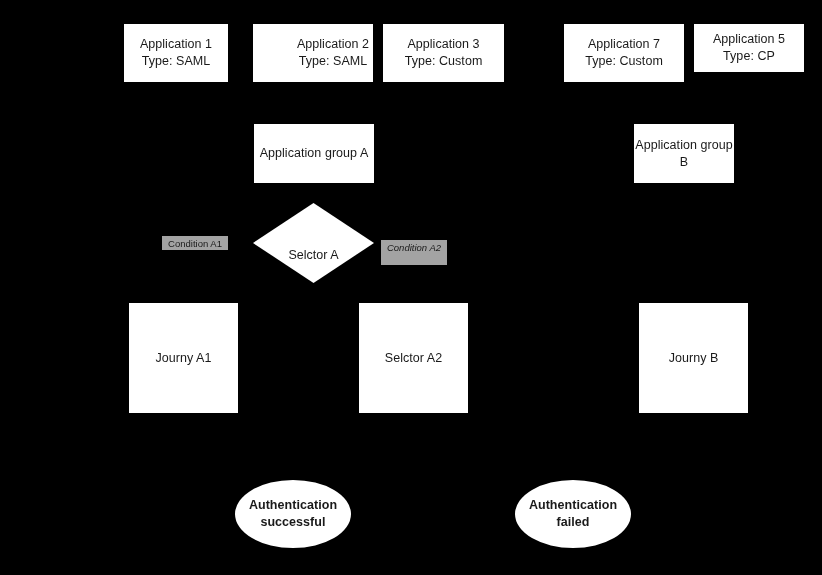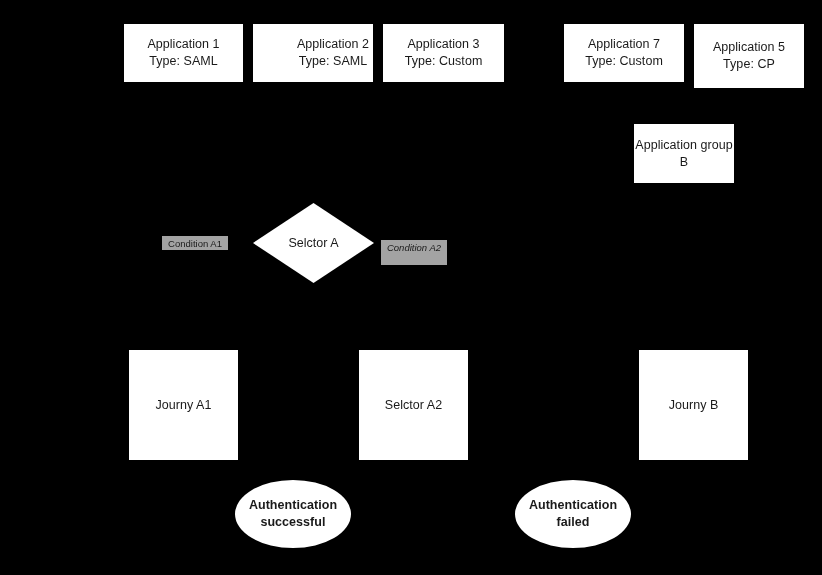--- a/index.html
+++ b/index.html
@@ -40,39 +40,38 @@
     border: 1px solid #ffffff;
   }
   .app-box {
     font-size: 12.5px;
   }
   .group-box {
     font-size: 12.5px;
   }
   .journey-box {
     font-size: 12.5px;
-    margin-top: 47px;
   }
   .diamond-wrap {
     position: absolute;
     background: transparent;
   }
   .diamond-shape {
     position: absolute;
     left: 0;
     top: 0;
     width: 100%;
     height: 100%;
     background: #ffffff;
     clip-path: polygon(50% 0%, 100% 50%, 50% 100%, 0% 50%);
   }
   .diamond-label {
     position: absolute;
     left: 0;
-    top: 0;
+    top: 12px;
     width: 100%;
     height: 100%;
     display: flex;
     align-items: center;
     justify-content: center;
     color: #1a1a1a;
     font-size: 12.5px;
   }
   .ellipse {
     border-radius: 50%;
@@ -90,35 +89,36 @@
     white-space: nowrap;
     box-sizing: border-box;
     text-align: center;
   }
 </style>
 </head>
 <body>
 
 <div id="canvas">
 
-  <div class="node box app-box" style="left:124px; top:24px; width:119px; height:58px;">Application 1
+  <div class="node box app-box" style="left:124px; top:24px; width:104px; height:58px;">Application 1
 Type: SAML</div>
 
   <div class="node box app-box" style="left:253px; top:24px; width:120px; height:58px;padding-left:40px;">Application 2
 Type: SAML</div>
 
   <div class="node box app-box" style="left:383px; top:24px; width:121px; height:58px;">Application 3
 Type: Custom</div>
 
   <div class="node box app-box" style="left:564px; top:24px; width:120px; height:58px;">Application 7
 Type: Custom</div>
 
-  <div class="node box app-box" style="left:694px; top:24px; width:110px; height:64px;">Application 5
+  <div class="node box app-box" style="left:694px; top:24px; width:110px; height:48px;">Application 5
 Type: CP</div>
 
+  <div class="node box group-box" style="left:254px; top:124px; width:120px; height:59px;">Application group A</div>
 
   <div class="node box group-box" style="left:634px; top:124px; width:100px; height:59px;">Application group B</div>
 
   <div class="diamond-wrap" style="left:253px; top:203px; width:121px; height:80px;">
     <div class="diamond-shape"></div>
     <div class="diamond-label">Selctor A</div>
   </div>
 
 
   <div class="edge-label" style="left:162px; top:236px; width:66px; height:14px;">Condition A1</div>

